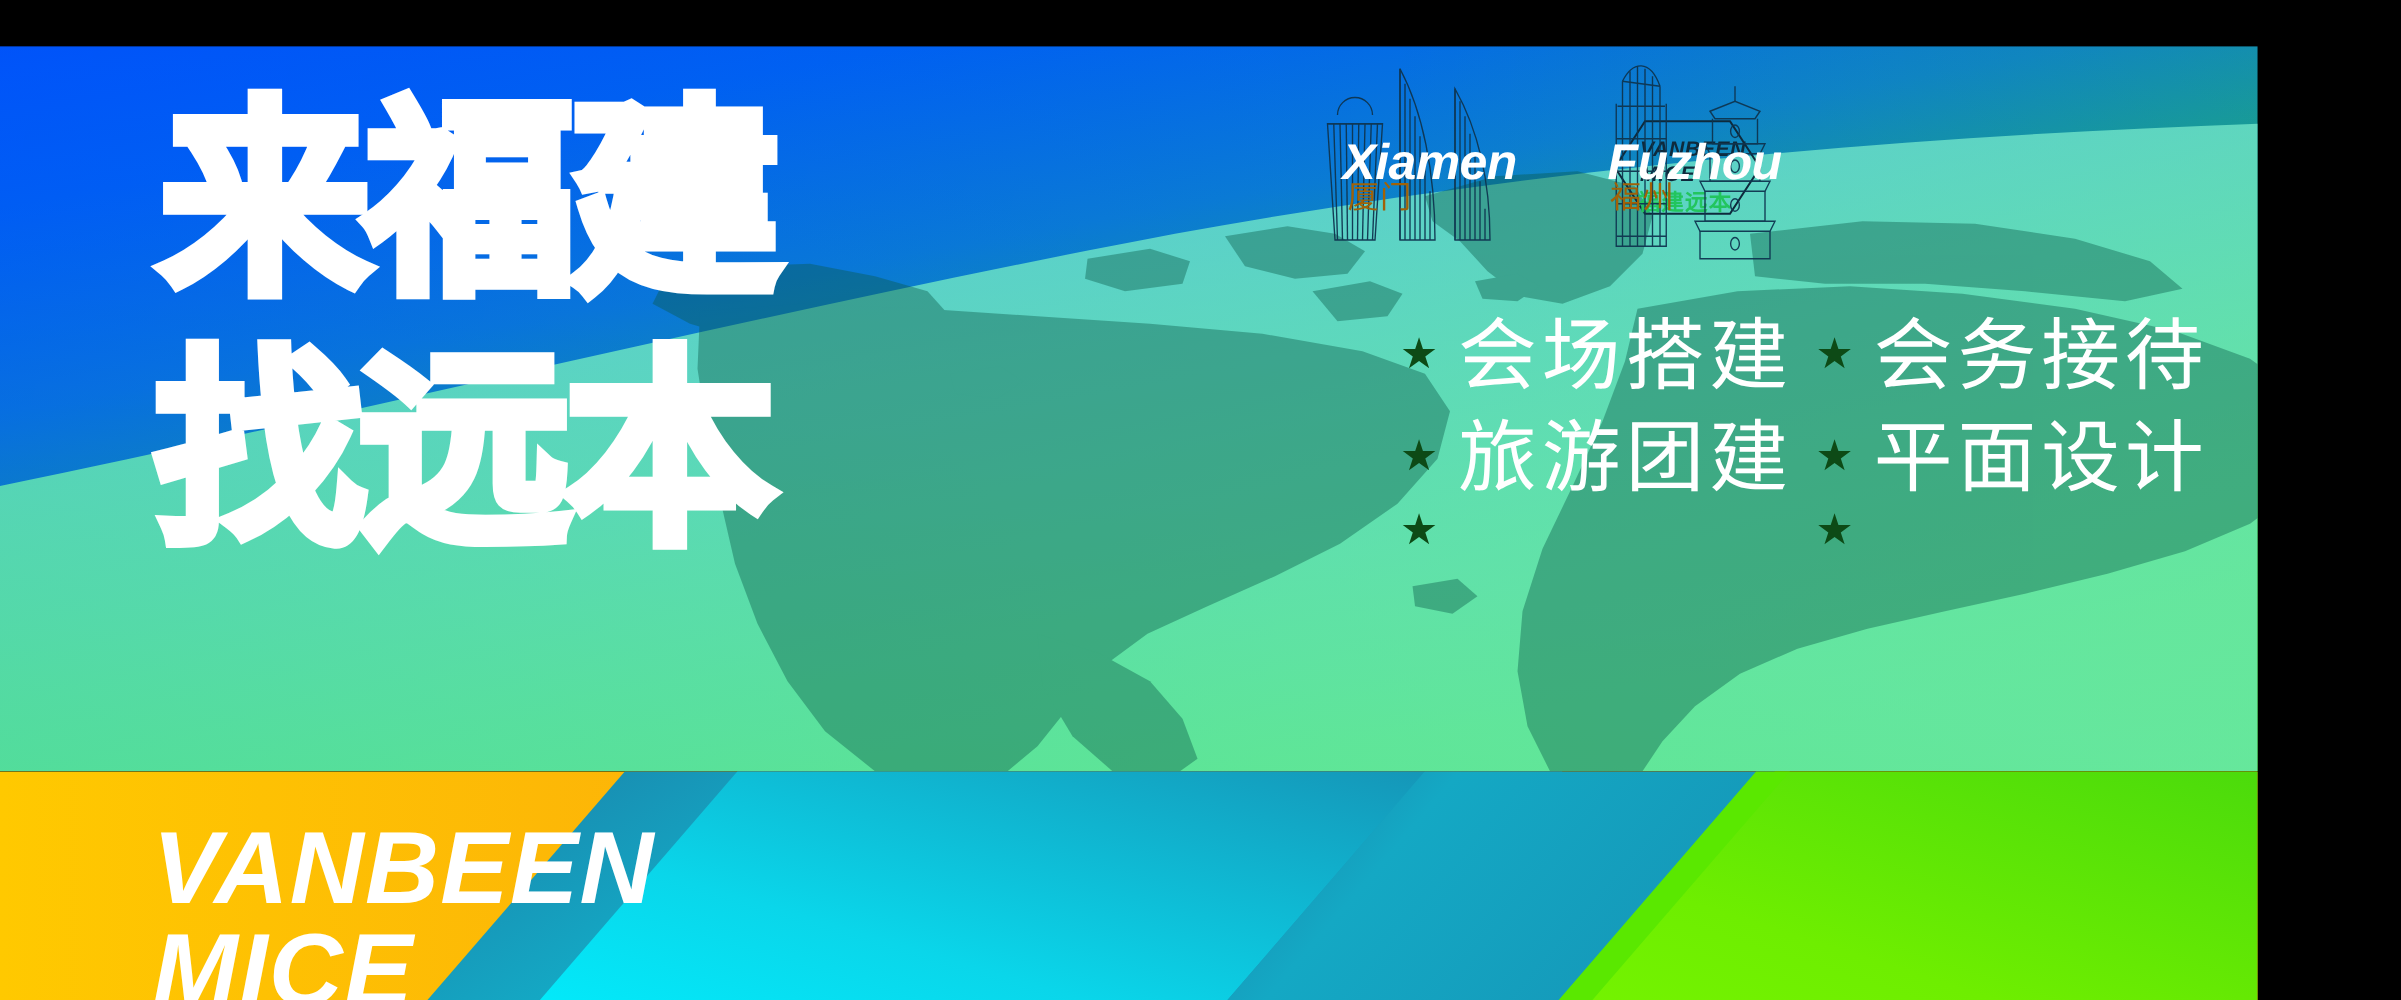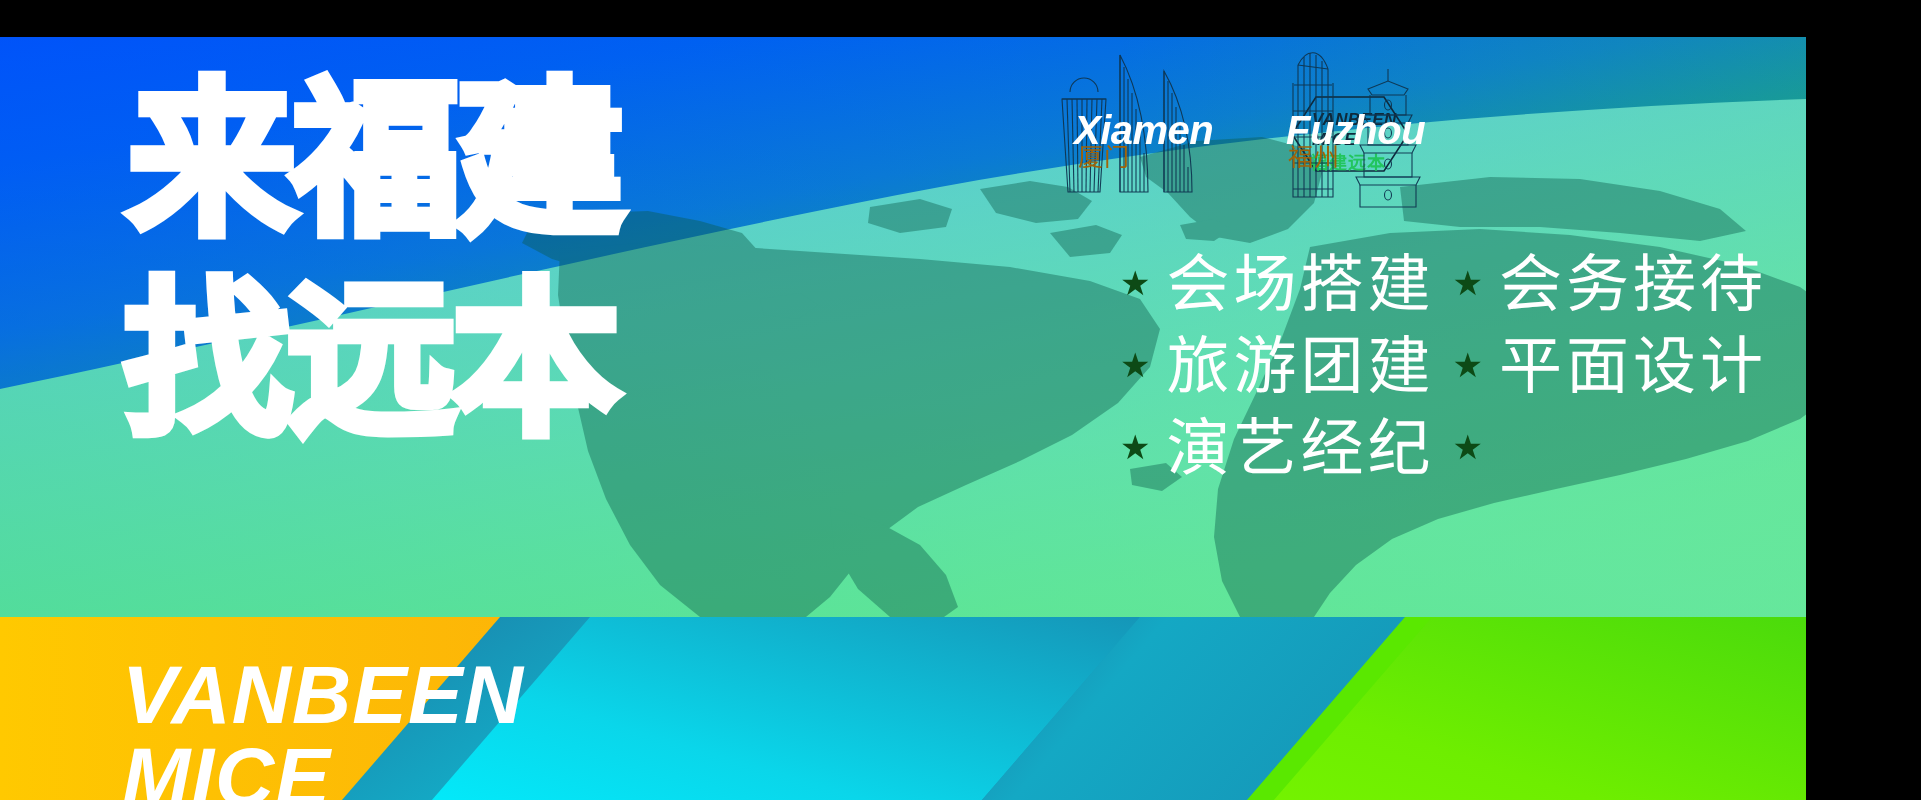--- a/index.html
+++ b/index.html
@@ -342,21 +342,20 @@
       <span class="svc-star">★</span>
       <span class="svc-label">旅游团建</span>
     </div>
     <div class="svc-item">
       <span class="svc-star">★</span>
       <span class="svc-label">平面设计</span>
     </div>
 
     <div class="svc-item">
       <span class="svc-star">★</span>
-      <span class="svc-label">演艺经纪</span>
     </div>
     <div class="svc-item">
       <span class="svc-star">★</span>
     </div>
   </div>
 
   <div class="bottom-bar">
     <svg width="1921" height="220" viewBox="0 0 1921 220" preserveAspectRatio="none">
       <defs>
         <linearGradient id="gOrange" x1="0" y1="0" x2="1" y2="0">

